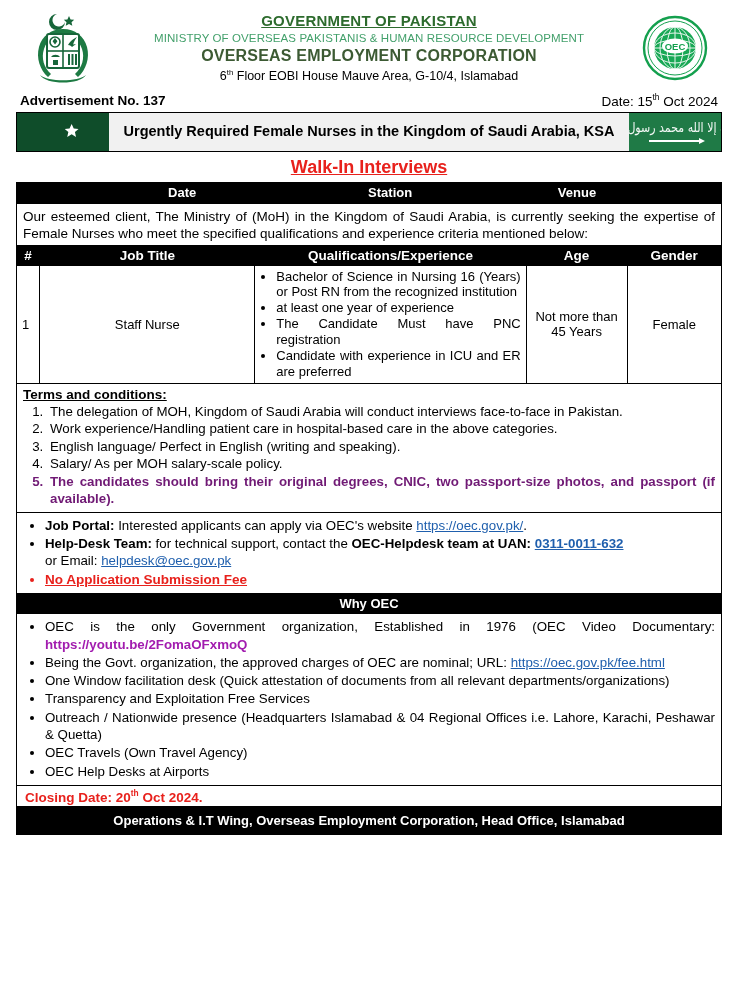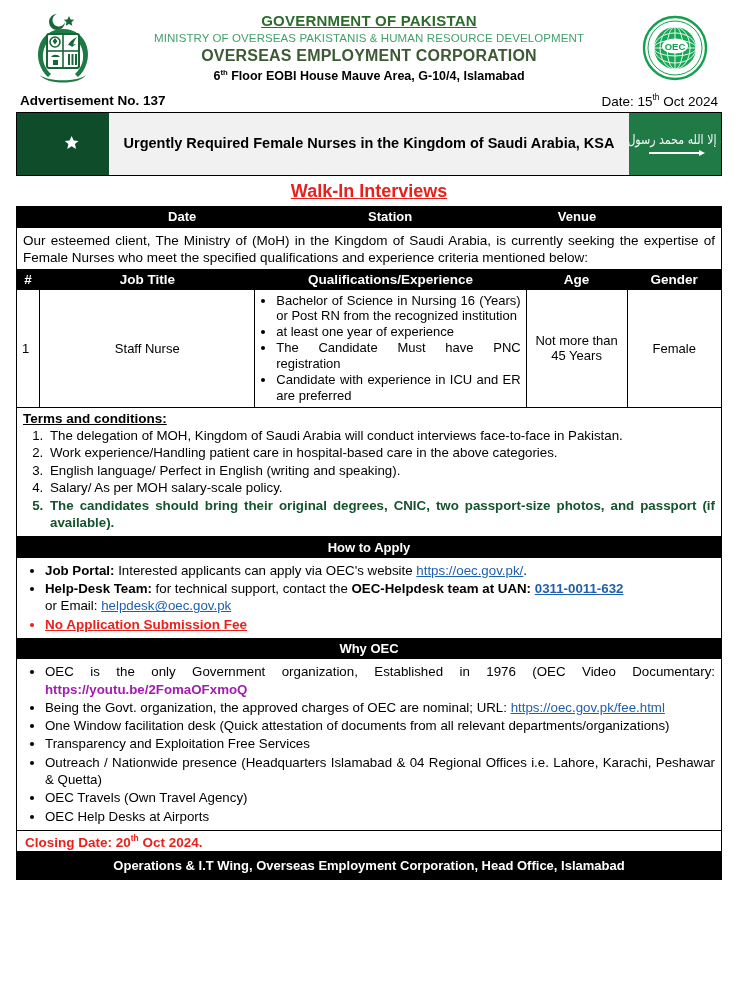--- a/index.html
+++ b/index.html
@@ -17,30 +17,30 @@
   .header { display:flex; align-items:center; padding:6px 4px 2px 4px; height:92px; }
   .emblem-left { width:86px; flex:0 0 86px; display:flex; align-items:center; justify-content:center; }
   .emblem-right { width:86px; flex:0 0 86px; display:flex; align-items:center; justify-content:center; }
   .header-center { flex:1 1 auto; text-align:center; line-height:1.18; }
   .gov-line {
     font-size:15px; font-weight:bold; color:#2d6b2d;
     text-decoration:underline; letter-spacing:.2px;
   }
   .ministry-line { font-size:11.5px; color:#43a06b; letter-spacing:.1px; margin-top:2px; }
   .oec-line { font-size:16px; font-weight:bold; color:#3c5a33; margin-top:2px; letter-spacing:.2px; }
-  .addr-line { font-size:12.5px; color:#000; margin-top:2px;font-weight:bold; }
+  .addr-line { font-size:12.5px; color:#000; margin-top:2px; }
   sup { font-size:.62em; vertical-align:super; }
 
   
   .adrow { display:flex; justify-content:space-between; align-items:center;
            font-size:13.5px; font-weight:bold; padding:0 4px 3px 4px; }
   .adrow .date { font-weight:normal; font-size:13.5px; }
 
   
-  .title-band { display:flex; border:1.6px solid #000; height:64px; }
+  .title-band { display:flex; border:1.6px solid #000; height:40px; }
   .flag { flex:0 0 92px; position:relative; overflow:hidden; }
   .flag-pk { background:#0f4d2a; }
   .flag-sa { background:#1f7a46; display:flex; align-items:center; justify-content:center; flex-direction:column; }
   .pk-crescent { position:absolute; left:50%; top:50%; transform:translate(-56%,-50%); }
   .sa-script { color:#fff; font-size:11px; letter-spacing:-1px; font-family:"DejaVu Sans", sans-serif;
                white-space:nowrap; transform:scaleY(1.25); opacity:.95; }
   .sa-sword { width:52px; height:2px; background:#fff; margin-top:6px; position:relative; }
   .sa-sword:after { content:""; position:absolute; right:-4px; top:-2px; border-left:6px solid #fff;
                     border-top:3px solid transparent; border-bottom:3px solid transparent; }
   .title-text { flex:1 1 auto; display:flex; align-items:center; justify-content:center;
@@ -68,21 +68,21 @@
   table.jobs td { font-size:13px; padding:3px 5px; vertical-align:middle; }
   .qual-list { margin:0; padding-left:16px; }
   .qual-list li { text-align:justify; line-height:1.22; margin:0; }
   .cell-center { text-align:center; }
 
   
   .terms-box { border:1.4px solid #000; border-top:none; padding:3px 6px 4px 6px; }
   .terms-title { font-size:13.5px; font-weight:bold; text-decoration:underline; }
   ol.terms { margin:1px 0 0 0; padding-left:24px; font-size:13.3px; line-height:1.32; }
   ol.terms li { padding-left:3px; }
-  ol.terms li.red { color:#14532d; font-weight:bold; text-align:justify; }
+  ol.terms li.red { color:#701a75; font-weight:bold; text-align:justify; }
 
   
   .band { background:#000; color:#fff; text-align:center; font-weight:bold; font-size:13px; padding:3px 0; }
 
   .sec-box { border-left:1.4px solid #000; border-right:1.4px solid #000; padding:4px 6px; }
   ul.bullets { margin:0; padding-left:22px; font-size:13.3px; line-height:1.3; }
   ul.bullets li { text-align:justify; margin:0 0 1px 0; }
   ul.bullets li.red-bullet { color:#e8211c; }
   ul.bullets li.red-bullet b { color:#e8211c; text-decoration:underline; font-size:13.5px; }
   a.lnk { color:#1f5fad; text-decoration:underline; }
@@ -229,21 +229,20 @@
     <div class="terms-title">Terms and conditions:</div>
     <ol class="terms">
       <li>The delegation of MOH, Kingdom of Saudi Arabia will conduct interviews face-to-face in Pakistan.</li>
       <li>Work experience/Handling patient care in hospital-based care in the above categories.</li>
       <li>English language/  Perfect in English (writing and speaking).</li>
       <li>Salary/ As per MOH salary-scale policy.</li>
       <li class="red">The candidates should bring their original degrees, CNIC, two passport-size photos, and passport (if available).</li>
     </ol>
   </div>
 
-  <div class="band">How to Apply</div>
   <div class="sec-box">
     <ul class="bullets apply-list">
       <li>
         <b>Job Portal:</b><span> Interested applicants can apply via OEC's website </span><a class="lnk" href="#">https://oec.gov.pk/</a><span>.</span>
       </li>
       <li>
         <b>Help-Desk Team:</b><span> for technical support, contact the </span><b>OEC-Helpdesk team at UAN:</b> <a class="lnk" href="#" style="font-weight:bold">0311-0011-632</a><br>
         <span>or  Email: </span><a class="lnk" href="#">helpdesk@oec.gov.pk</a>
       </li>
       <li class="red-bullet">

